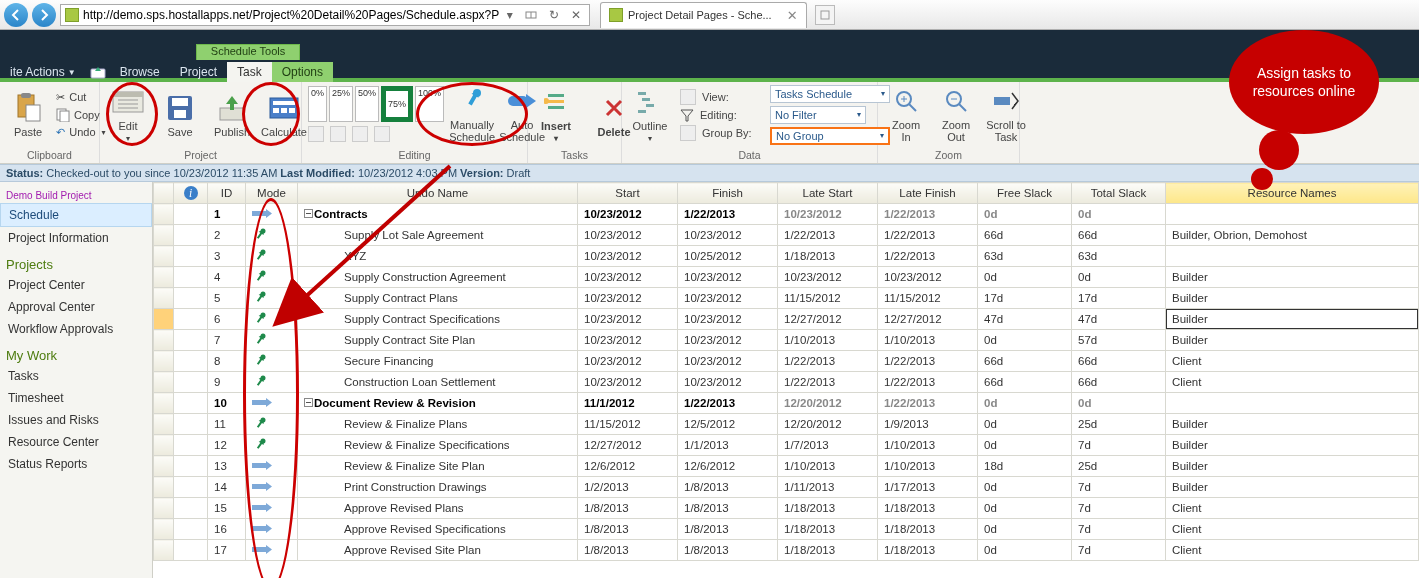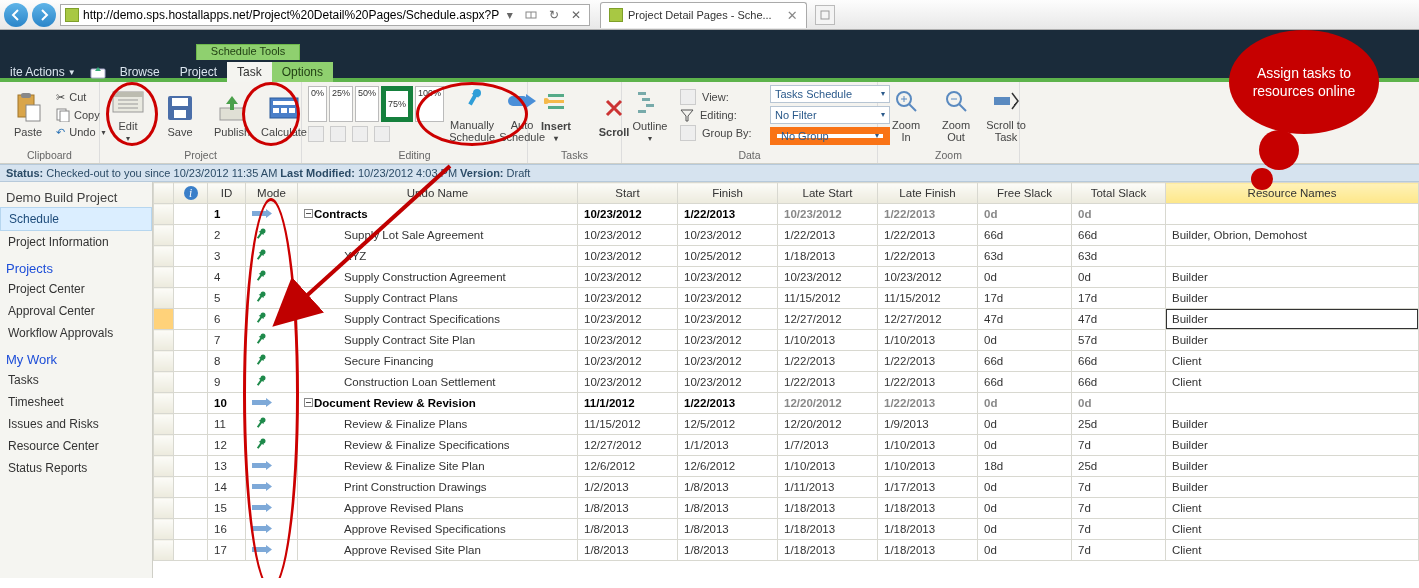--- a/index.html
+++ b/index.html
@@ -48,24 +48,24 @@
 .el-mode { left:243px; top:198px; width:56px; height:392px;}
 
 
 .status { height:18px; background:#d6e3ef; border-top:1px solid #b6c9da; border-bottom:1px solid #b6c9da; padding:2px 6px; font-size:11px; color:#2b4b66;}
 .status b { font-weight:bold;}
 
 
 .main { display:flex; height:396px; }
 
 .sidebar { width:153px; background:#f5f5f1; border-right:1px solid #cfcfc7; padding:6px 0 0 0;}
-.side-title { color:#404040; font-size:13px; padding:2px 6px;}
+.side-title { color:#a21caf; font-size:10px; padding:2px 6px;}
 .side-item { padding:4px 8px; font-size:12px; color:#333; cursor:default;}
 .side-item.sel { background:#dbeeff; border:1px solid #b6d6ef; color:#1d4b7a;}
-.side-h { color:#1d4ed8; font-size:13px; padding:8px 6px 2px;}
+.side-h { color:#4d7c0f; font-size:13px; padding:8px 6px 2px;}
 
 
 .grid-wrap { flex:1; overflow:hidden; position:relative;}
 .grid { width:100%; border-collapse:collapse; table-layout:fixed;}
 .grid th, .grid td { border:1px solid #d8d8d0; height:21px; padding:0 6px; font-size:11.5px; text-align:left; overflow:hidden; white-space:nowrap; text-overflow:ellipsis;}
 .grid th { background:linear-gradient(#fcfcf8,#eceadd); font-weight:normal; color:#333; position:relative;text-align:center;}
 .grid th.rn { background:linear-gradient(#fff2b8,#fde789);}
 .grid td.rowhdr, .grid th.rowhdr { background:linear-gradient(#fcfcf8,#eceadd); width:20px; padding:0;}
 .grid td.ind { text-align:center; color:#777;}
 .grid td.mode { text-align:center;}
@@ -289,21 +289,21 @@
           </span>
         <span>Insert</span>
           <span style="font-size:8px;">▾</span>
       </div>
       <div class="bigbtn">
         <span class="ic">
             <svg width="20" height="20">
               <path d="M3 3 L17 17 M17 3 L3 17" stroke="#c33" stroke-width="3"></path>
             </svg>
           </span>
-        <span>Scroll</span>
+        <span>Delete</span>
       </div>
     </div>
     <div class="glabel">Tasks</div>
   </div>
 
   <div class="rgroup" style="width:256px;">
     <div class="gbody" style="gap:8px;">
       <div class="bigbtn">
         <span class="ic">
             <svg width="28" height="24">
@@ -332,25 +332,25 @@
         <div class="rsel">
           <span class="sqic"></span>
           <span class="label">Group By:</span>
         </div>
       </div>
       <div class="smallrow" style="gap:3px;">
         <div class="dd" style="width:120px;height:18px;border:1px solid #b7c5d3;background:#fff;color:#2b5a8b;padding:0 4px;display:flex;align-items:center;justify-content:space-between;">
             <span>Tasks Schedule</span>
             <span style="font-size:8px;">▾</span>
           </div>
-        <div class="dd" style="width:120px;height:18px;border:1px solid #b7c5d3;background:#fff;color:#2b5a8b;padding:0 4px;display:flex;align-items:center;justify-content:space-between;">
+        <div class="dd" style="width:96px;height:18px;border:1px solid #b7c5d3;background:#fff;color:#2b5a8b;padding:0 4px;display:flex;align-items:center;justify-content:space-between;">
             <span>No Filter</span>
             <span style="font-size:8px;">▾</span>
           </div>
-        <div class="dd" style="width:120px;height:18px;border:7px solid #f97316;background:#fff;color:#2b5a8b;padding:0 4px;display:flex;align-items:center;justify-content:space-between;">
+        <div class="dd" style="width:120px;height:18px;border:2px solid #f97316;background:#fff;color:#2b5a8b;padding:0 4px;display:flex;align-items:center;justify-content:space-between;">
             <span>No Group</span>
             <span style="font-size:8px;">▾</span>
           </div>
       </div>
     </div>
     <div class="glabel">Data</div>
   </div>
 
   <div class="rgroup" style="width:142px;">
     <div class="gbody" style="gap:6px;">

